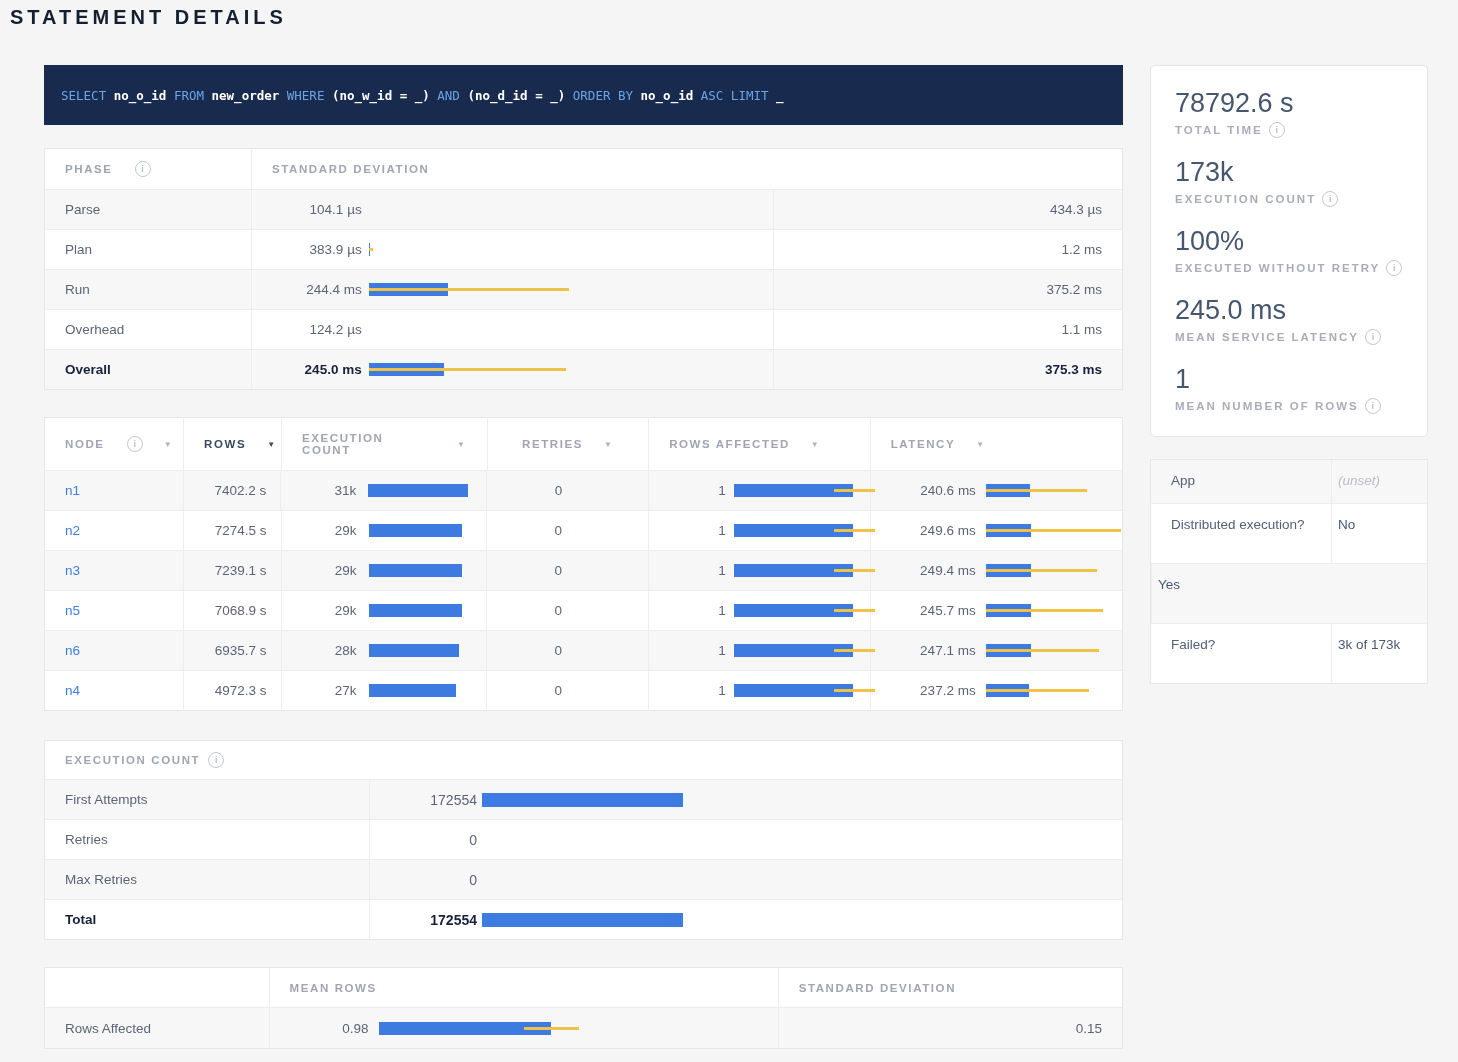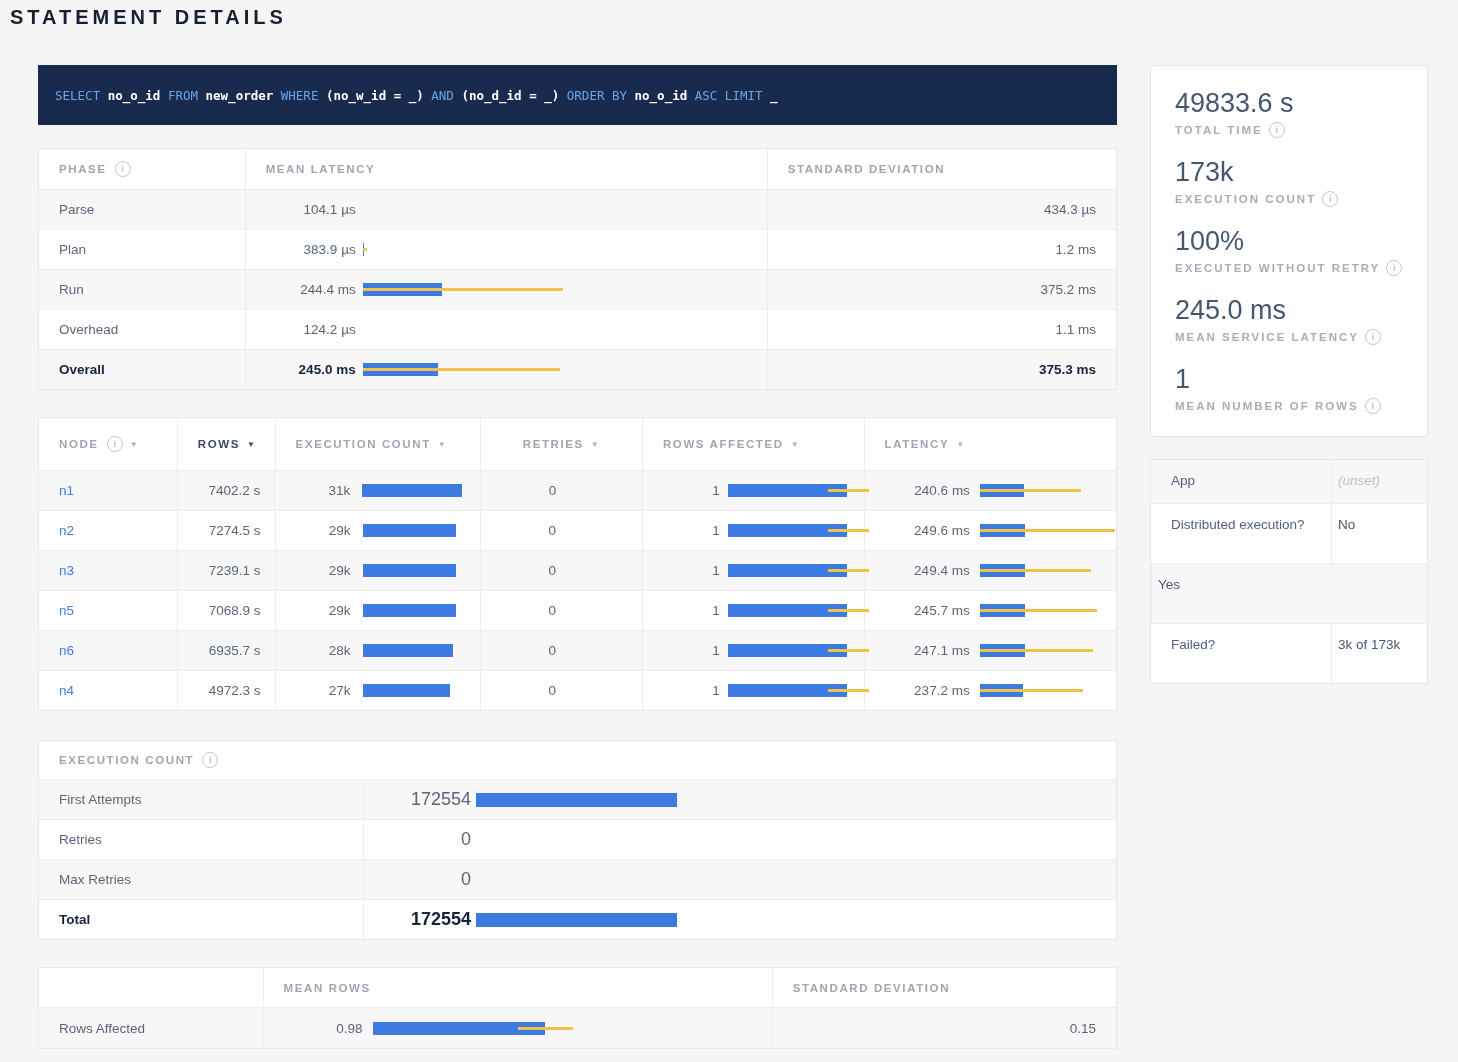--- a/index.html
+++ b/index.html
@@ -6,40 +6,40 @@
   body{
     width:1458px;height:1062px;position:relative;
     background:#f5f5f6;color:#5b6577;
     font-family:"Liberation Sans",sans-serif;font-size:13.5px;
     overflow:hidden;
   }
   .page-title{
     position:absolute;left:10px;top:6px;
     font-size:20px;font-weight:bold;letter-spacing:4px;color:#14202f;
   }
-  .main{position:absolute;left:38px;top:65px;width:1079px;}
+  .main{position:absolute;left:44px;top:65px;width:1079px;}
   .side{position:absolute;left:1150px;top:65px;width:278px;}
 
   
   .sqlbar{
     height:60px;background:#182a4e;display:flex;align-items:center;
     padding:0 17px;box-sizing:border-box;
     font-family:"DejaVu Sans Mono",monospace;font-size:12.5px;white-space:pre;
   }
   .kw{color:#6ba5e6;}
   .id{color:#ffffff;font-weight:bold;}
 
   
   .tbl{background:#fff;border:1px solid #e7e7ea;box-sizing:border-box;}
   .trow{display:flex;align-items:center;height:40px;box-sizing:border-box;border-top:1px solid #ededf0;}
   .trow.first{border-top:none;}
   .alt{background:#f7f7f8;}
   .cell{box-sizing:border-box;height:100%;display:flex;align-items:center;padding:0 20px;}
   .vline{border-left:1px solid #ededf0;}
-  .hcell{font-size:11.5px;font-weight:bold;letter-spacing:1.6px;color:#9fa5b1;}
+  .hcell{font-size:11.5px;font-weight:bold;letter-spacing:1.6px;color:#9fa5b1;gap:14px;}
   .hcell.active{color:#3c4960;}
   .right{justify-content:flex-end;text-align:left;}
   .bold{font-weight:bold;color:#17223c;}
   .num{flex:0 0 auto;text-align:right;}
   .sort{font-size:8px;color:#aeb3bd;margin-left:7px;}
   .sort.dark{color:#3c4960;}
   .info{
     display:inline-flex;flex:0 0 auto;width:14px;height:14px;margin-left:8px;
     border:1px solid #c3c7cf;border-radius:50%;color:#b9bec8;
     font-size:9px;line-height:1;align-items:center;justify-content:center;
@@ -75,21 +75,21 @@
   .rows-num{width:57px;}
   .rows-bars{margin-left:8px;}
   .lat-num{width:85px;}
   .lat-bars{margin-left:10px;}
 
   
   .exec-tbl{margin-top:29px;}
   .sec-title{height:38px;display:flex;align-items:center;padding:0 20px;border-top:none;}
   .c-elabel{width:324px;}
   .c-eval{width:753px;}
-  .eval-num{width:87px;font-size:18px;}
+  .eval-num{width:87px;font-size:14px;}
   .eval-bars{margin-left:5px;height:14px;}
   .eval-bars .bar-blue{height:14px;}
 
   
   .rows-tbl{margin-top:27px;}
   .rows-hrow{height:39px;}
   .rows-drow{height:41px;}
   .c-rlabel{width:224px;}
   .c-rmean{width:510px;}
   .c-rsdev{width:345px;}
@@ -125,21 +125,20 @@
 <div class="main">
 
   <div class="sqlbar"><span class="kw">SELECT </span><span class="id">no_o_id</span><span class="kw"> FROM </span><span class="id">new_order</span><span class="kw"> WHERE </span><span class="id">(no_w_id = _)</span><span class="kw"> AND </span><span class="id">(no_d_id = _)</span><span class="kw"> ORDER BY </span><span class="id">no_o_id</span><span class="kw"> ASC LIMIT </span><span class="id">_</span></div>
 
   <div class="tbl phase-tbl">
     <div class="trow first phase-hrow">
       <div class="cell c-phase hcell">
         <span>PHASE</span>
         <span class="info">i</span>
       </div>
-      <div class="cell c-mlat hcell vline">MEAN LATENCY</div>
       <div class="cell c-sdev hcell vline">STANDARD DEVIATION</div>
     </div>
 
     <div class="trow alt">
       <div class="cell c-phase">Parse</div>
       <div class="cell c-mlat vline">
           <span class="num mlat-num">104.1 µs</span>
         </div>
       <div class="cell c-sdev vline right">434.3 µs</div>
     </div>
@@ -448,21 +447,21 @@
           </span>
         </div>
       <div class="cell c-rsdev vline right">0.15</div>
     </div>
   </div>
 </div>
 
 <div class="side">
   <div class="card stats-card">
     <div class="stat">
-      <div class="stat-value">49833.6 s</div>
+      <div class="stat-value">78792.6 s</div>
       <div class="stat-label">
           <span>TOTAL TIME</span>
           <span class="info">i</span>
         </div>
     </div>
     <div class="stat">
       <div class="stat-value">173k</div>
       <div class="stat-label">
           <span>EXECUTION COUNT</span>
           <span class="info">i</span>

